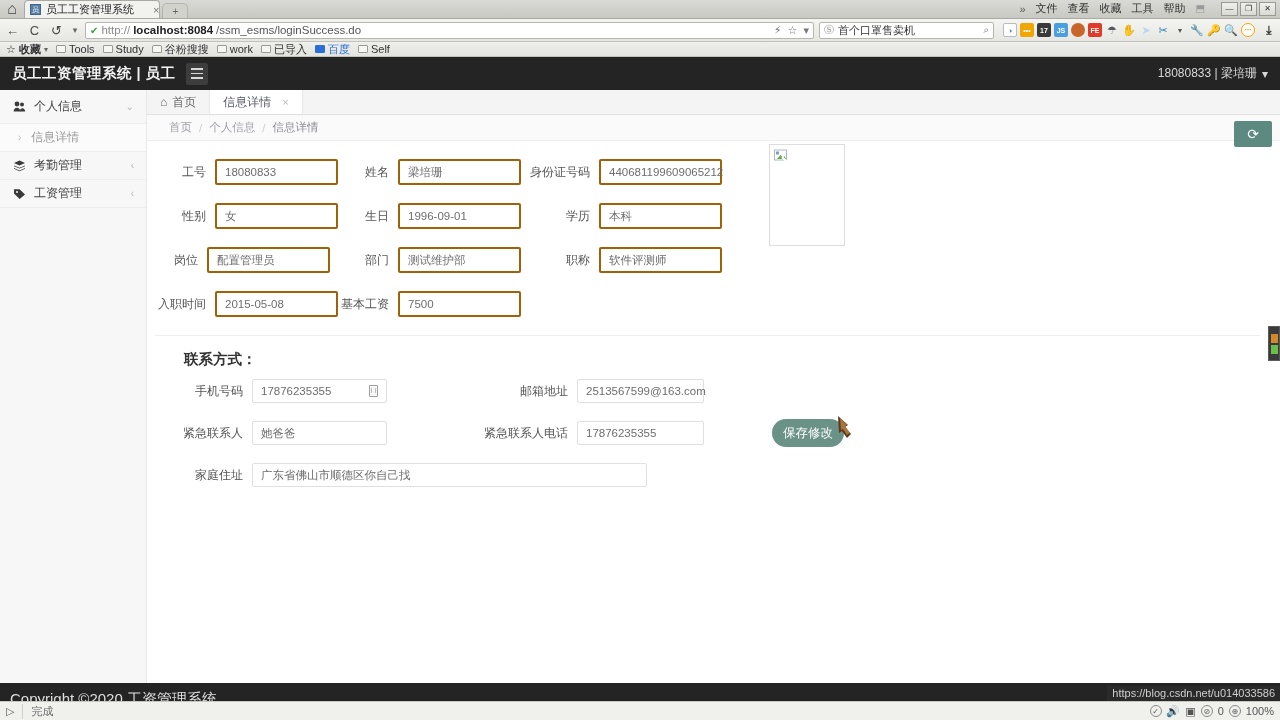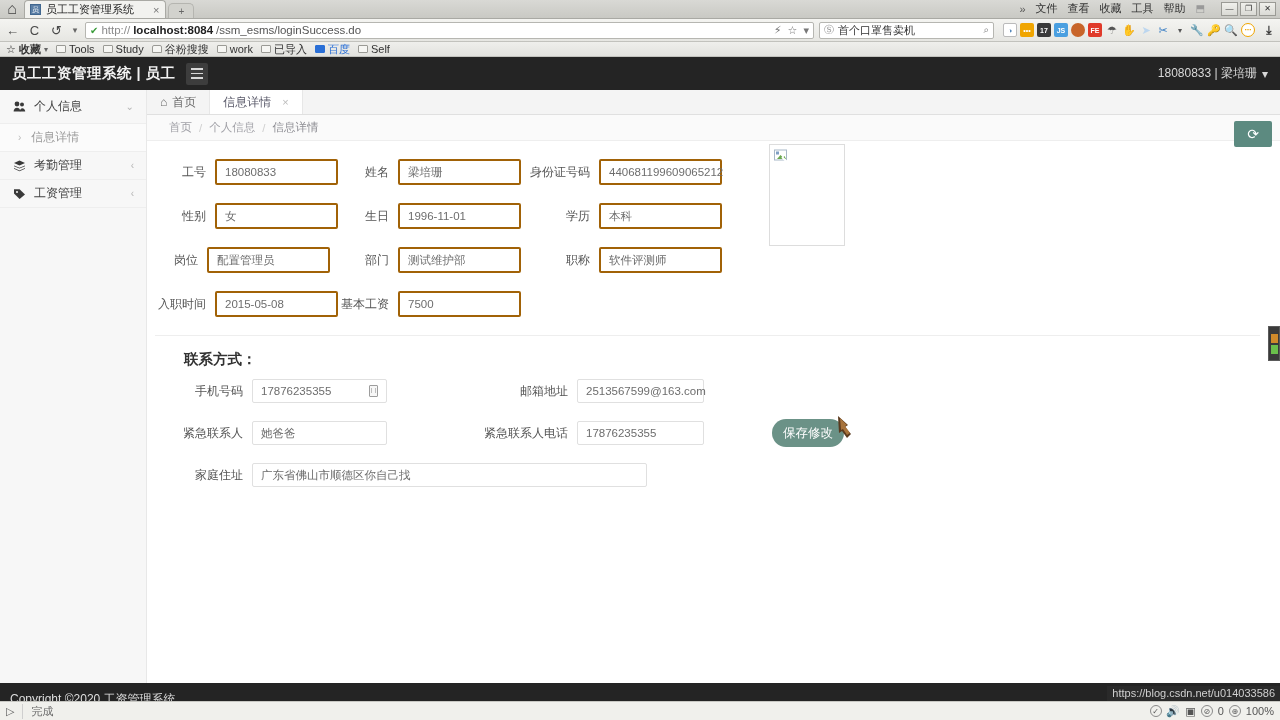--- a/index.html
+++ b/index.html
@@ -25,21 +25,21 @@
     display: flex; align-items: center; justify-content: center;
     color: #444;
   }
   .btab {
     height: 18px;
     background: #f2f2ef;
     border: 1px solid #a9a9a4;
     border-bottom: none;
     border-radius: 4px 4px 0 0;
     display: flex; align-items: center;
-    padding: 0 6px 0 5px;
+    padding: 0 0 0 5px;
     gap: 5px;
     font-size: 11px; color: #222;
     max-width: 280px;
     position: relative;
   }
   .btab .favicon {
     width: 11px; height: 11px;
     background: #5b7fa6;
     border: 1px solid #41678f;
     display: flex; align-items: center; justify-content: center;
@@ -308,21 +308,21 @@
     position: absolute; left: 64px; top: -6px;
     width: 30px; height: 28px;
   }
 
   .footer {
     position: absolute; left: 0; bottom: 0;
     width: 1280px; height: 33px;
     background: #242424;
     display: flex; align-items: center;
     padding: 0 10px;
-    font-size: 12px; color: #dedede;
+    font-size: 15px; color: #dedede;
   }
 
   .edge-widget {
     position: absolute; right: 0; top: 269px;
     width: 12px; height: 35px;
     background: #3a3a3a;
     border: 1px solid #5a5a5a;
     display: flex; flex-direction: column; align-items: center; justify-content: center; gap: 2px;
   }
   .edge-widget i { display:block; width: 7px; height: 9px; }
@@ -561,21 +561,21 @@
             </div>
           </div>
 
           <div class="frow">
             <div class="fgroup col1">
               <span class="flabel">性别</span>
               <span class="finput">女</span>
             </div>
             <div class="fgroup col2">
               <span class="flabel">生日</span>
-              <span class="finput">1996-11-01</span>
+              <span class="finput">1996-09-01</span>
             </div>
             <div class="fgroup col3">
               <span class="flabel">学历</span>
               <span class="finput">本科</span>
             </div>
           </div>
 
           <div class="frow">
             <div class="fgroup col2">
               <span class="flabel">岗位</span>

